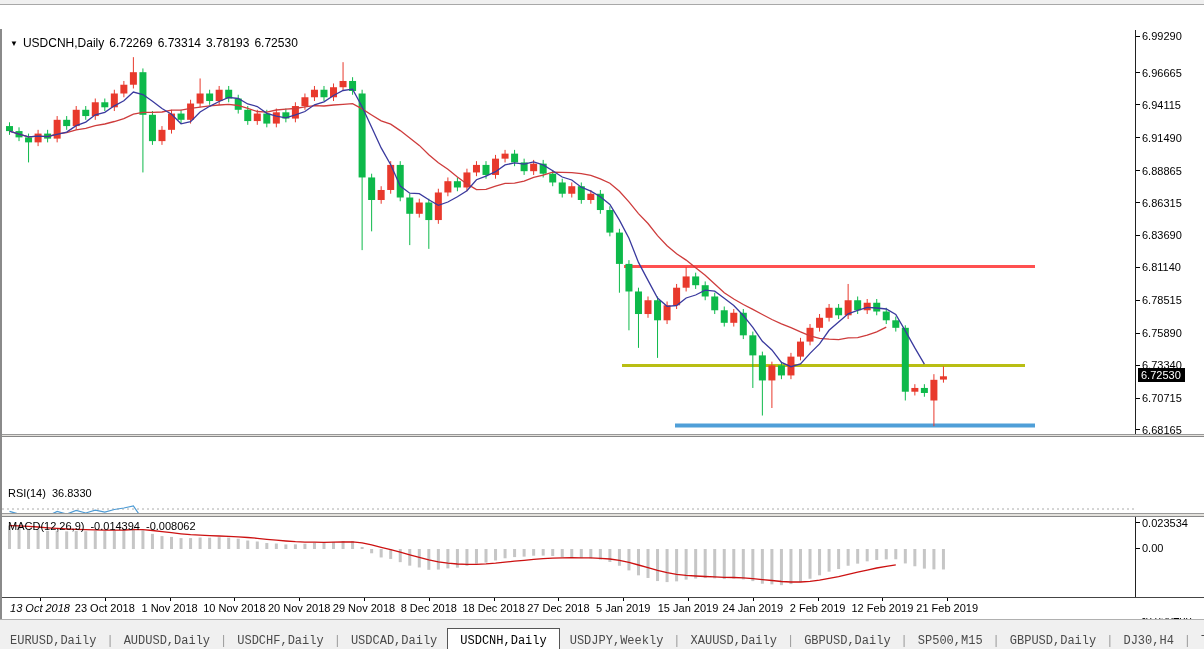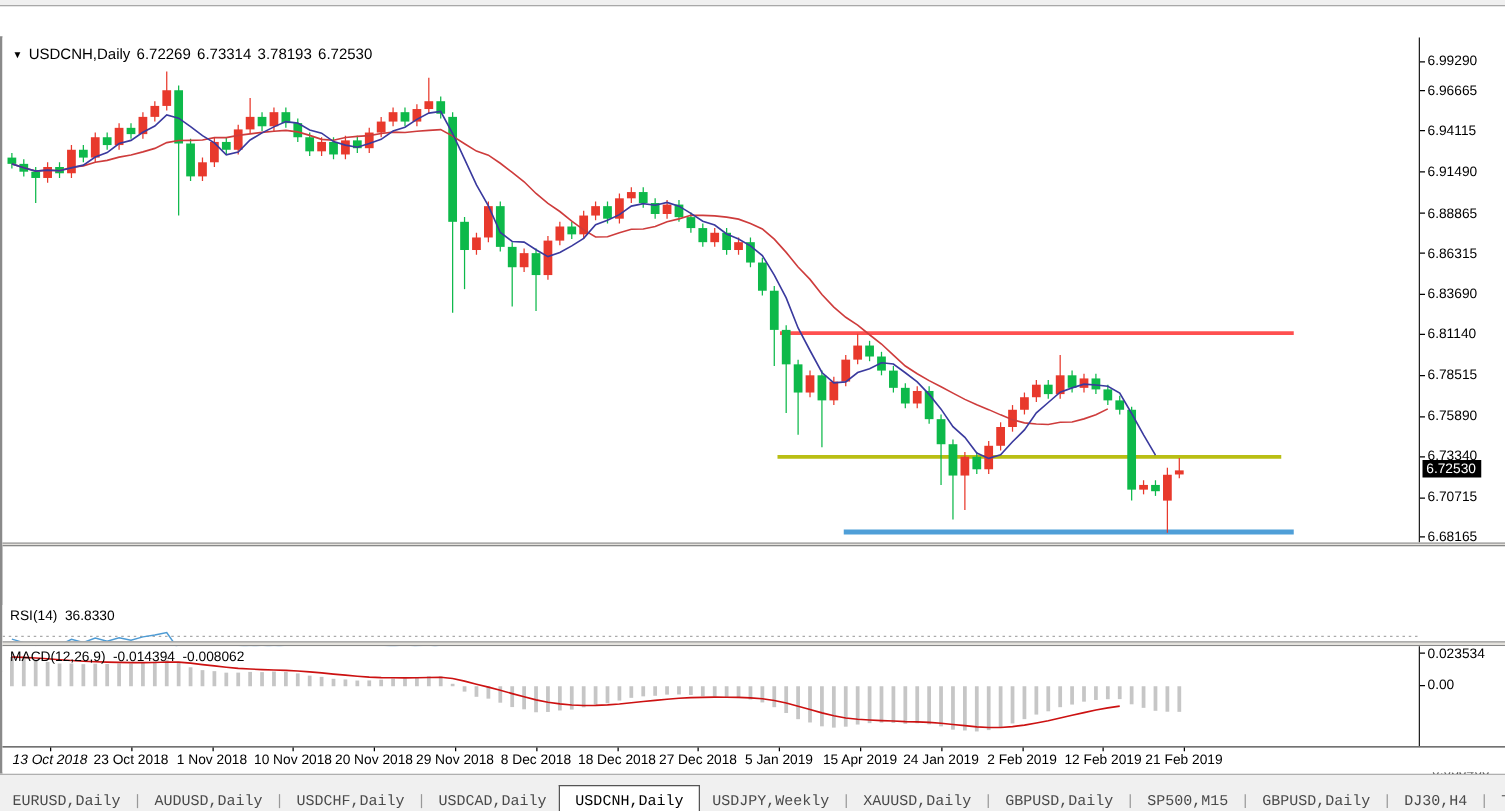--- a/index.html
+++ b/index.html
@@ -258,21 +258,21 @@
       <div class="chart-title">
         <span class="dd">▼</span>
         <span>USDCNH,Daily</span>
         <span>6.72269</span>
         <span>6.73314</span>
         <span>3.78193</span>
         <span>6.72530</span>
       </div>
       <div class="paxis" id="paxis-price">
         <div class="price-tag" id="price-tag" style="top: 338.303px;">6.72530</div>
-      <div class="paxis-label" style="top: 13px;"><span class="tick"></span>6.99290</div>
+      <div class="paxis-label" style="top: 0;"><span class="tick"></span>6.99290</div>
           <div class="paxis-label" style="top: 36.8912px;"><span class="tick"></span>6.96665</div>
           <div class="paxis-label" style="top: 68.8427px;"><span class="tick"></span>6.94115</div>
           <div class="paxis-label" style="top: 101.734px;"><span class="tick"></span>6.91490</div>
           <div class="paxis-label" style="top: 134.625px;"><span class="tick"></span>6.88865</div>
           <div class="paxis-label" style="top: 166.577px;"><span class="tick"></span>6.86315</div>
           <div class="paxis-label" style="top: 199.468px;"><span class="tick"></span>6.83690</div>
           <div class="paxis-label" style="top: 231.419px;"><span class="tick"></span>6.81140</div>
           <div class="paxis-label" style="top: 264.311px;"><span class="tick"></span>6.78515</div>
           <div class="paxis-label" style="top: 297.202px;"><span class="tick"></span>6.75890</div>
           <div class="paxis-label" style="top: 329.154px;"><span class="tick"></span>6.73340</div>
@@ -427,21 +427,21 @@
         <div class="date-label" style="left: 362px;">29 Nov 2018</div>
         <div class="date-tick" style="left: 426.8px;"></div>
         <div class="date-label" style="left: 426.8px; text-align: right;">8 Dec 2018</div>
         <div class="date-tick" style="left: 491.6px;"></div>
         <div class="date-label" style="left: 491.6px;">18 Dec 2018</div>
         <div class="date-tick" style="left: 556.4px;"></div>
         <div class="date-label" style="left: 556.4px;">27 Dec 2018</div>
         <div class="date-tick" style="left: 621.2px;"></div>
         <div class="date-label" style="left: 621.2px;">5 Jan 2019</div>
         <div class="date-tick" style="left: 686px;"></div>
-        <div class="date-label" style="left: 686px;">15 Apr 2019</div>
+        <div class="date-label" style="left: 686px;">15 Jan 2019</div>
         <div class="date-tick" style="left: 750.8px;"></div>
         <div class="date-label" style="left: 750.8px;">24 Jan 2019</div>
         <div class="date-tick" style="left: 815.6px;"></div>
         <div class="date-label" style="left: 815.6px;">2 Feb 2019</div>
         <div class="date-tick" style="left: 880.4px;"></div>
         <div class="date-label" style="left: 880.4px;">12 Feb 2019</div>
         <div class="date-tick" style="left: 945.2px;"></div>
         <div class="date-label" style="left: 945.2px;">21 Feb 2019</div>
       </div>
   </div>

